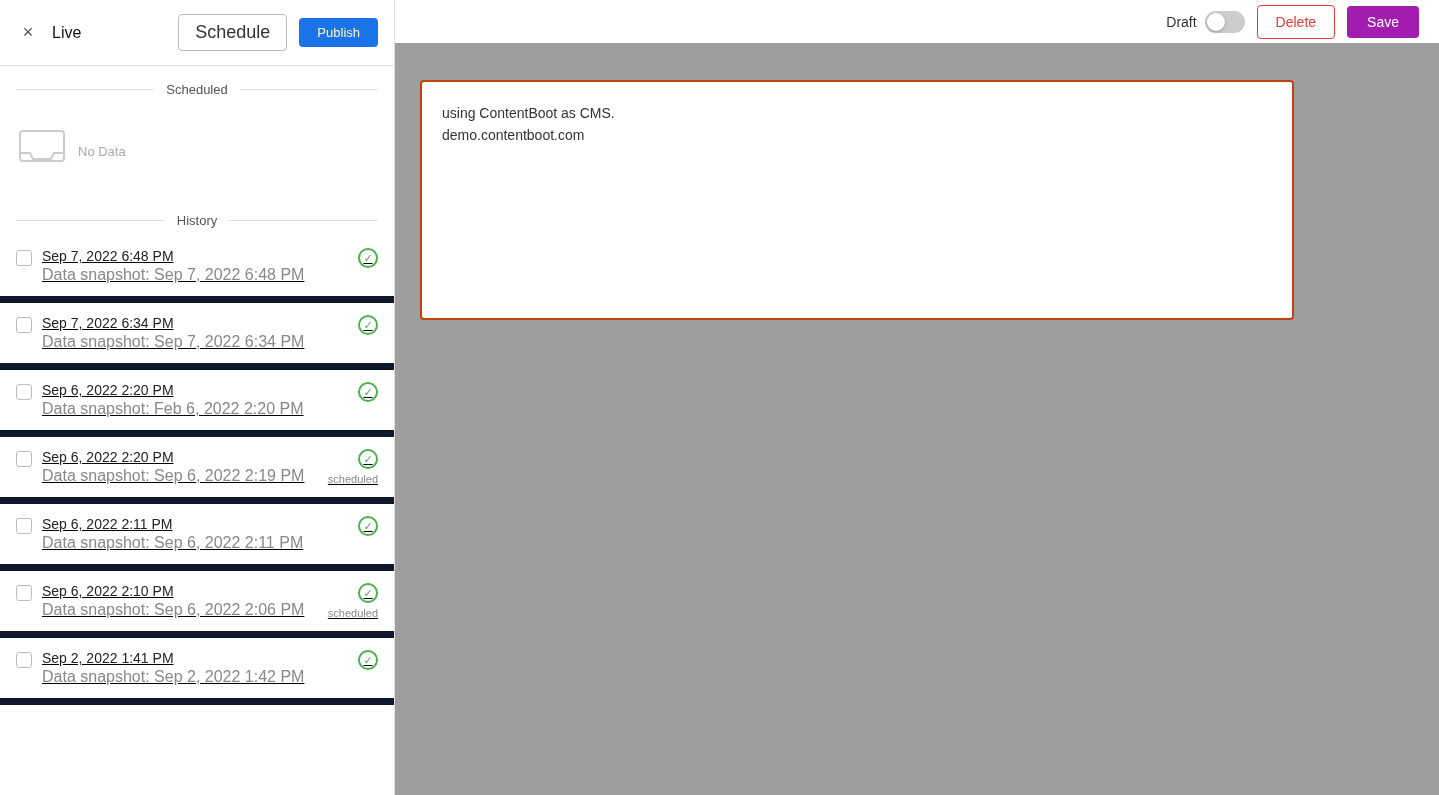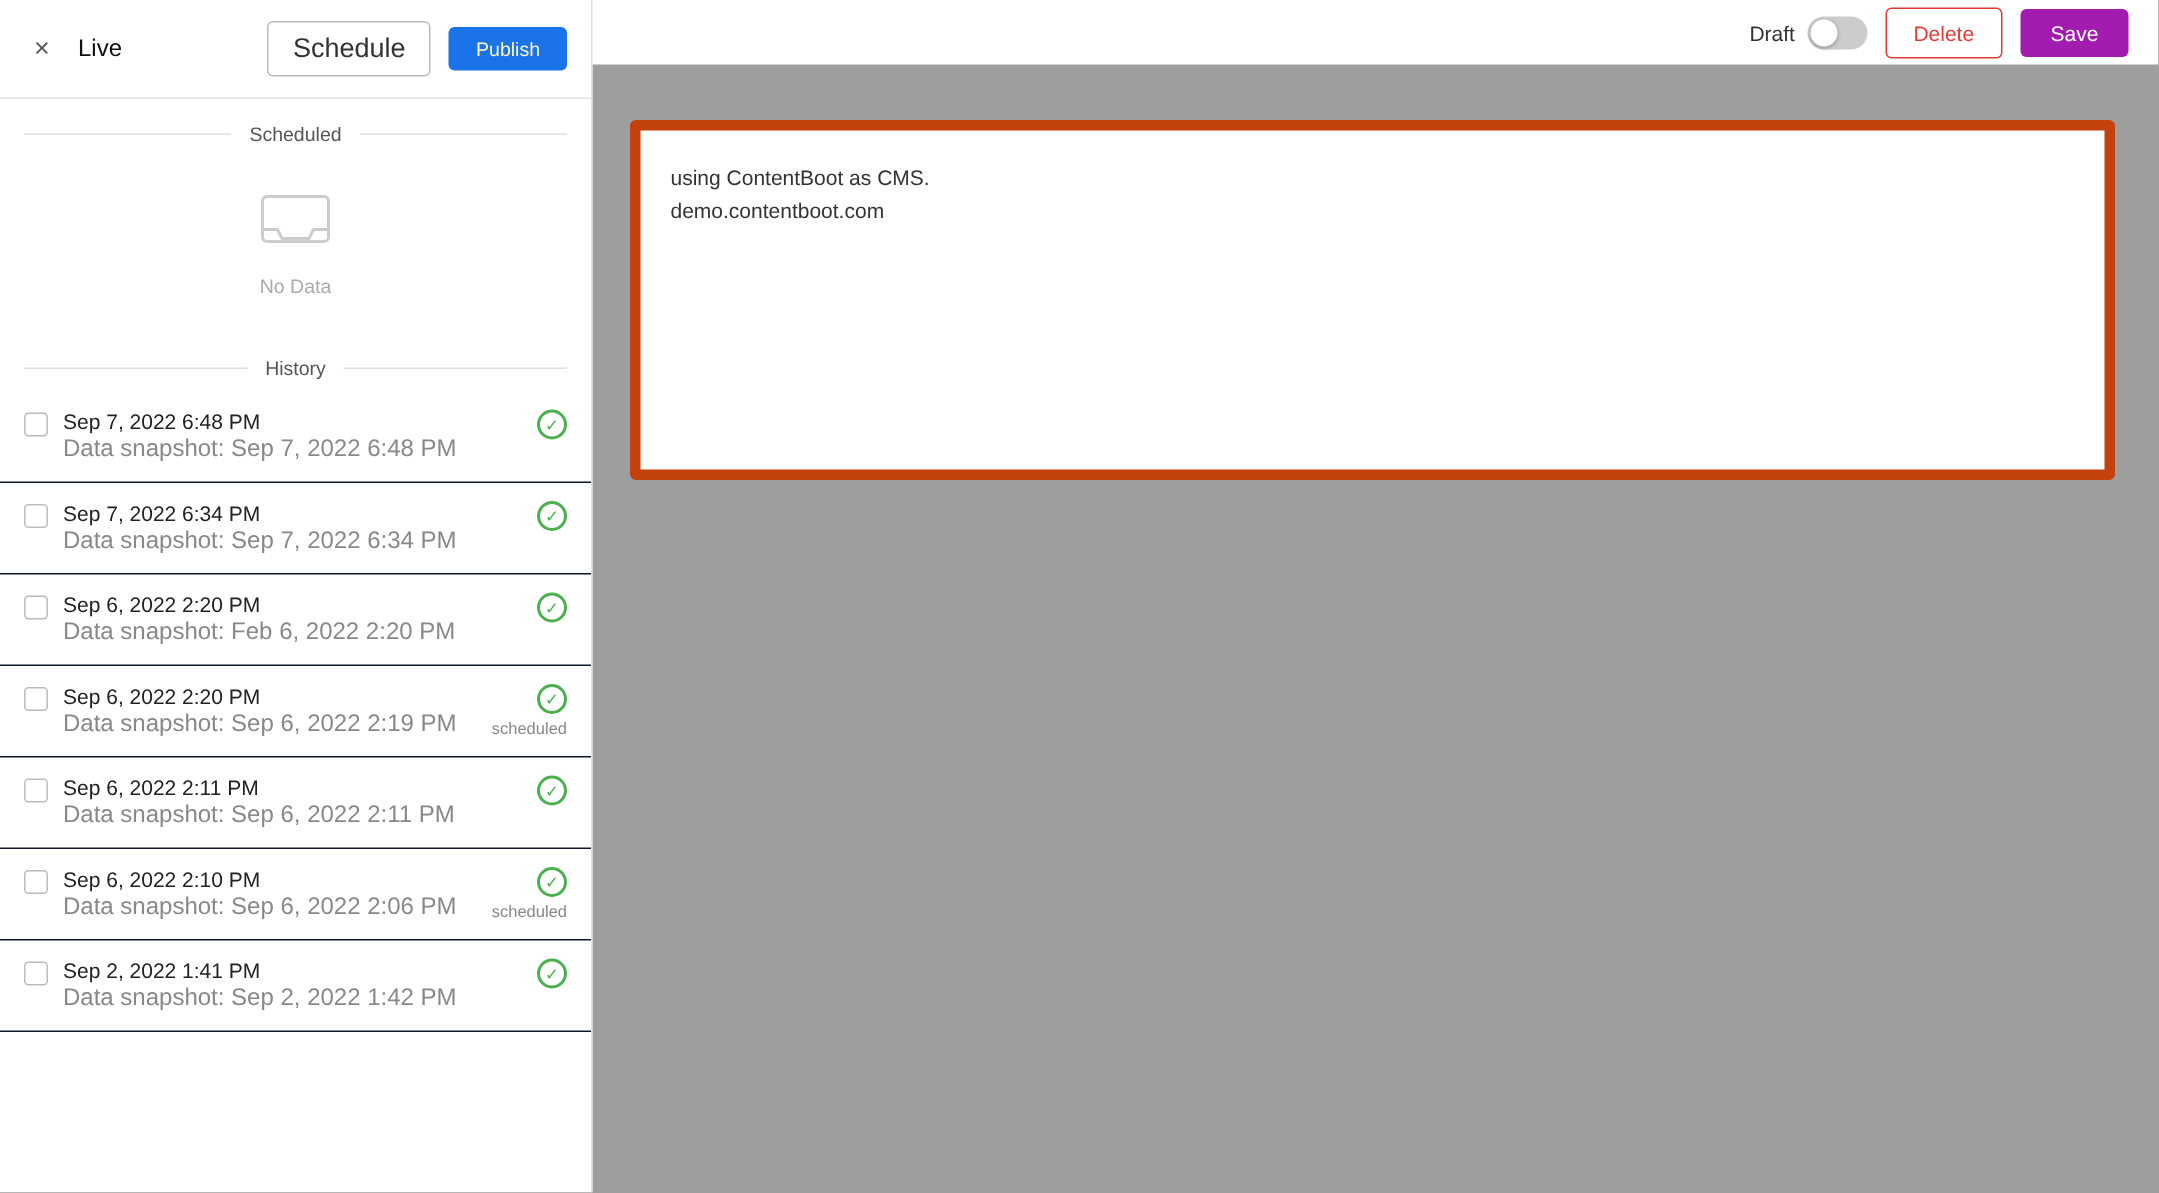--- a/index.html
+++ b/index.html
@@ -84,24 +84,24 @@
       left: 400px;
       right: 0;
       bottom: 0;
       padding: 20px;
       display: flex;
       align-items: flex-start;
     }
 
     .editor-card {
       background: #fff;
-      border: 7px solid #c2410c;
+      border: 2px solid #c2410c;
       border-radius: 4px;
       padding: 20px;
-      width: 990px;
+      width: 874px;
       min-height: 240px;
     }
 
     .editor-card p {
       font-size: 14px;
       color: #333;
       line-height: 1.6;
     }
 
     
@@ -185,42 +185,43 @@
 
     .section-title {
       font-size: 13px;
       color: #555;
       white-space: nowrap;
     }
 
     
     .no-data-area {
       display: flex;
-      flex-direction: column;
+      flex-direction: row;
       align-items: center;
       padding: 24px 16px;
       gap: 10px;
     }
 
     .no-data-label {
       font-size: 13px;
       color: #aaa;
     }
 
     
     .history-list {
       padding: 0 0 20px;
     }
 
     .history-item {
       display: flex;
       align-items: flex-start;
       padding: 12px 16px;
-      border-bottom: 1px solid #0f172a;
+      border-bottom: 7px solid #0f172a;
       gap: 10px;
+      text-decoration: underline;
     }
 
     .history-checkbox {
       width: 16px;
       height: 16px;
       border: 1.5px solid #bbb;
       border-radius: 3px;
       margin-top: 2px;
       flex-shrink: 0;
       background: #fff;

